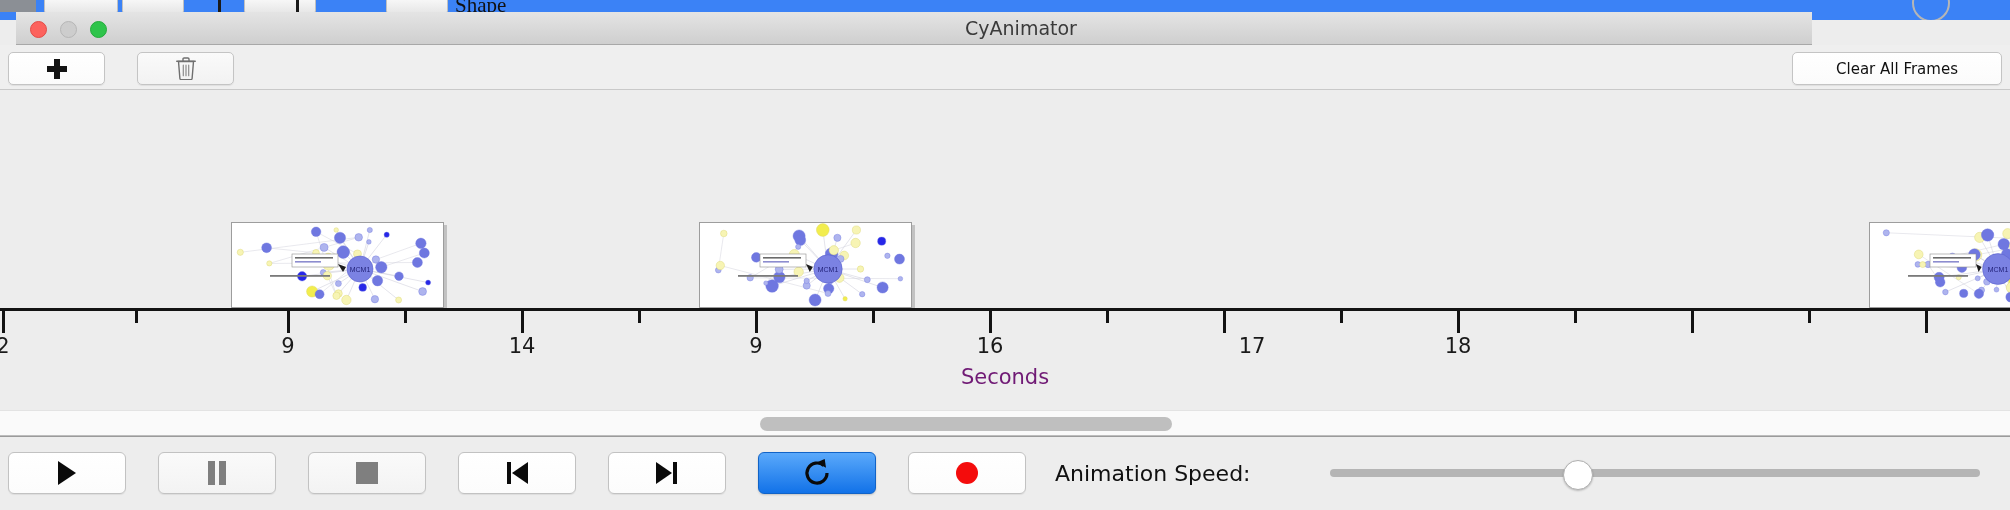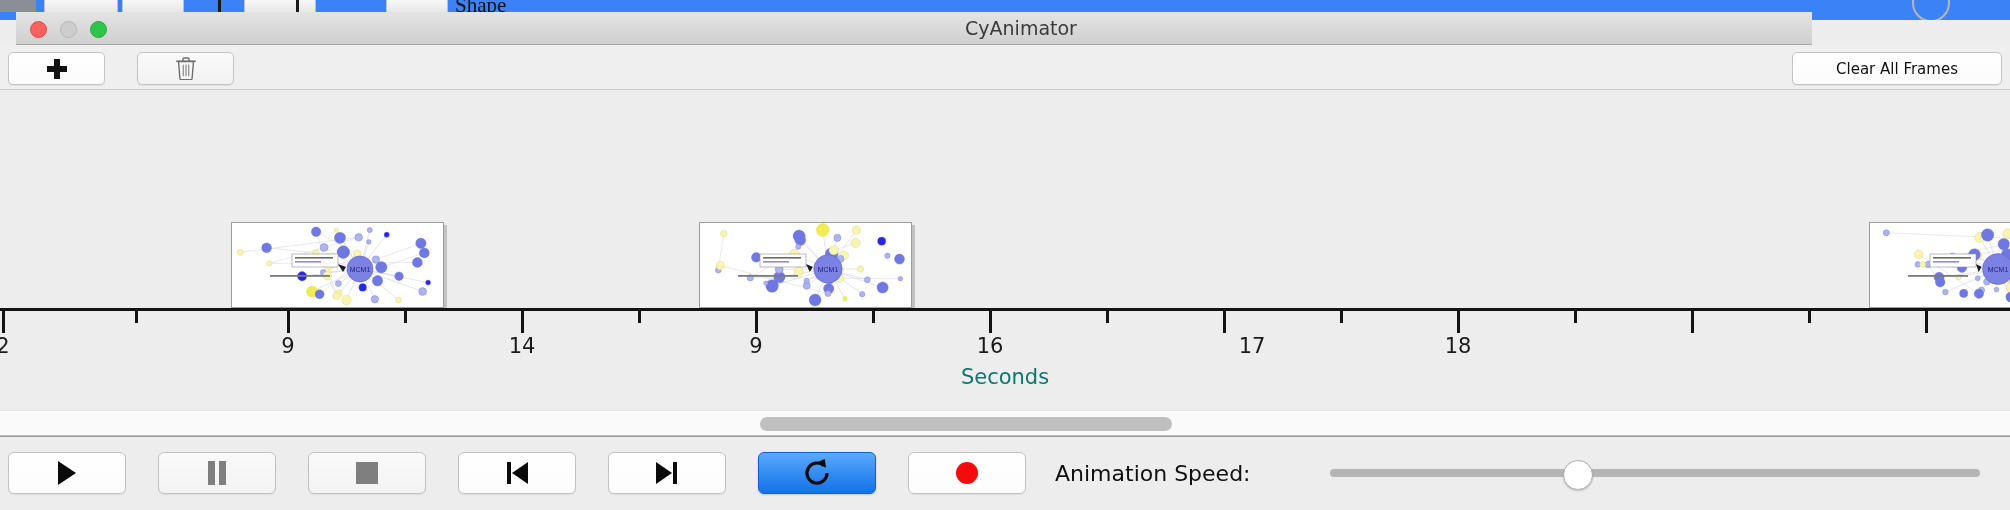--- a/index.html
+++ b/index.html
@@ -190,21 +190,21 @@
     font-family: "DejaVu Sans", sans-serif;
     transform: translateX(-50%);
     white-space: nowrap;
   }
   .axis-title {
     position: absolute;
     top: 57px;
     width: 2010px;
     text-align: center;
     font-size: 21px;
-    color: #0f766e;
+    color: #701a75;
     font-family: "DejaVu Sans", sans-serif;
   }
 
   
   .hscroll-track {
     position: absolute;
     left: 0; top: 410px;
     width: 2010px; height: 26px;
     background: #fafafa;
     border-top: 1px solid #e3e3e3;

